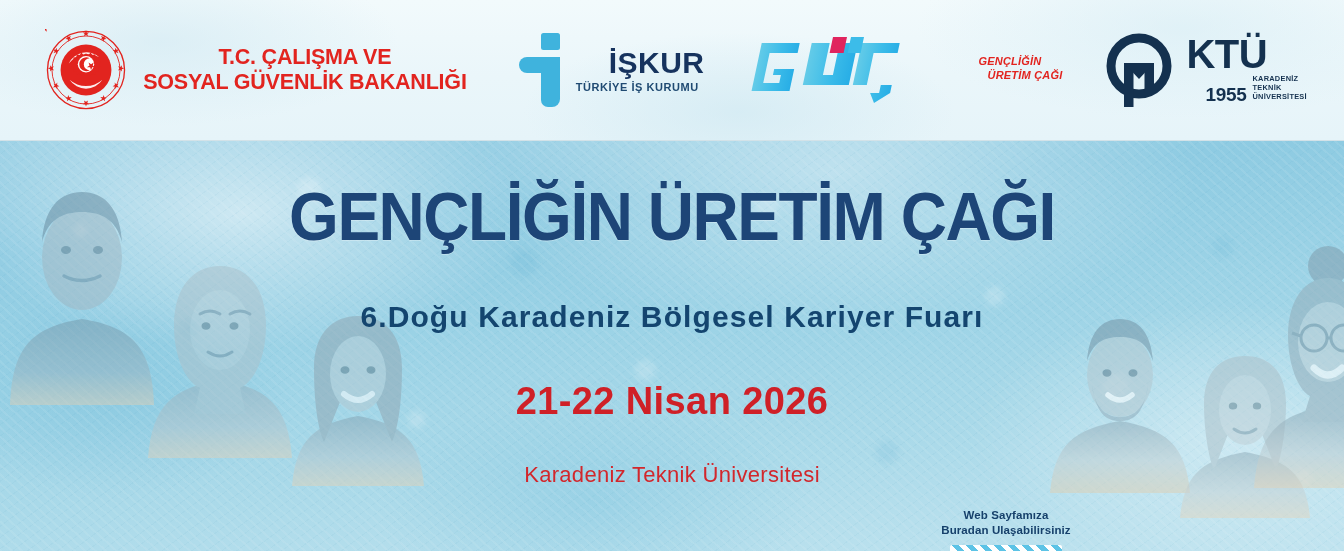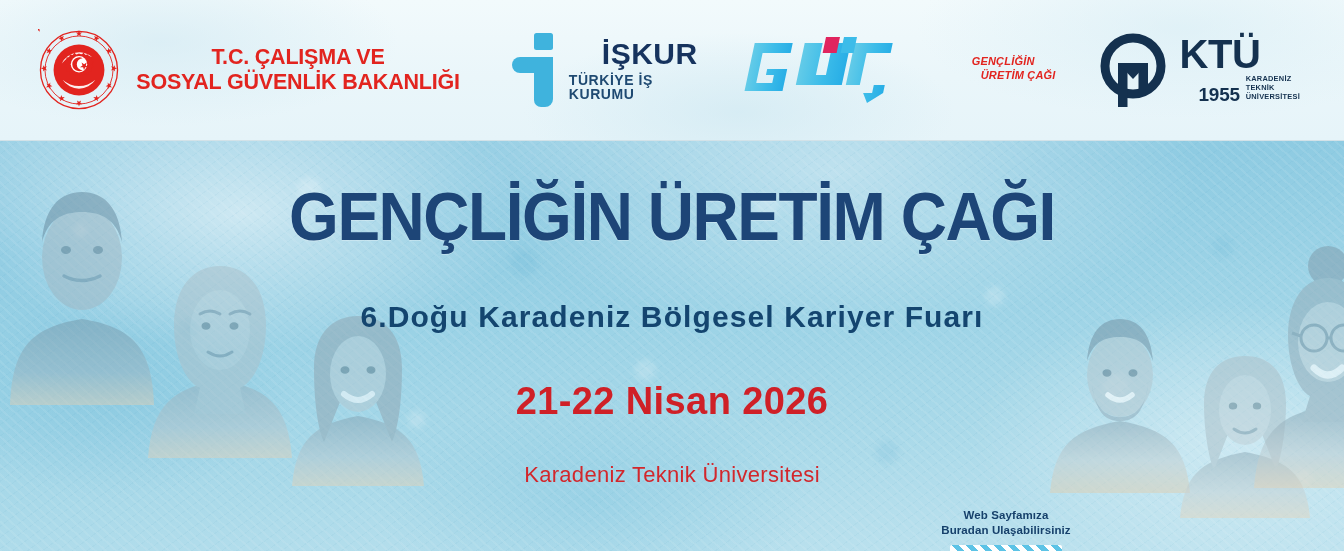--- a/index.html
+++ b/index.html
@@ -19,40 +19,40 @@
       radial-gradient(ellipse 300px 110px at 55% 80%, rgba(198,228,239,.5), rgba(198,228,239,0) 72%),
       radial-gradient(ellipse 380px 130px at 88% 20%, rgba(209,234,243,.5), rgba(209,234,243,0) 70%),
       linear-gradient(180deg,#f2fafc 0%,#eaf6fa 55%,#e6f4f9 100%);
     display:flex;align-items:center;
     border-bottom:1px solid #d3e2e8;
     z-index:6;
   }
   .header-inner{
     display:flex;align-items:center;width:100%;
     padding:0 44px 0 52px;box-sizing:border-box;
-    justify-content:flex-end;
+    justify-content:center;
   }
 
   
   .logo-ministry{display:flex;align-items:center;gap:16px;}
   .min-seal{width:82px;height:82px;flex:0 0 82px;}
   .min-text{
     color:#e2241f;font-weight:bold;font-size:21.5px;line-height:1.16;
     letter-spacing:-.2px;white-space:nowrap;text-align:center;
   }
 
   
   .logo-iskur{display:flex;align-items:center;gap:11px;margin-left:52px;}
   .iskur-mark{width:46px;height:74px;flex:0 0 46px;}
   .iskur-txt{display:flex;flex-direction:column;line-height:1;}
   .iskur-name{
     color:#16335e;font-weight:bold;font-size:30px;letter-spacing:.5px;margin-left:33px;
   }
   .iskur-sub{
-    color:#1f4a72;font-weight:bold;font-size:14px;letter-spacing:.55px;
+    color:#1f4a72;font-weight:bold;font-size:11px;letter-spacing:.55px;
     margin-top:4px;
   }
 
   
   .logo-guc{display:flex;align-items:flex-start;gap:6px;margin-left:44px;}
   .guc-mark{width:190px;height:66px;flex:0 0 190px;}
   .guc-sub{
     color:#e2241f;font-weight:bold;font-style:italic;font-size:11px;
     line-height:1.25;letter-spacing:.2px;margin-top:18px;white-space:nowrap;margin-left:34px;
   }

